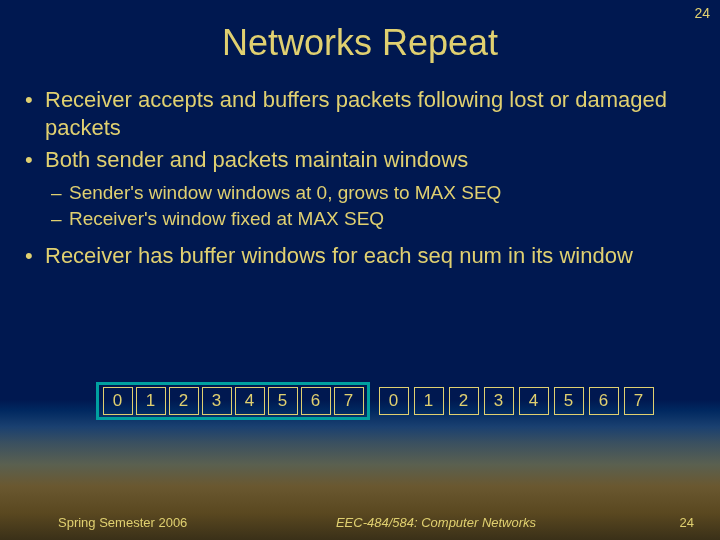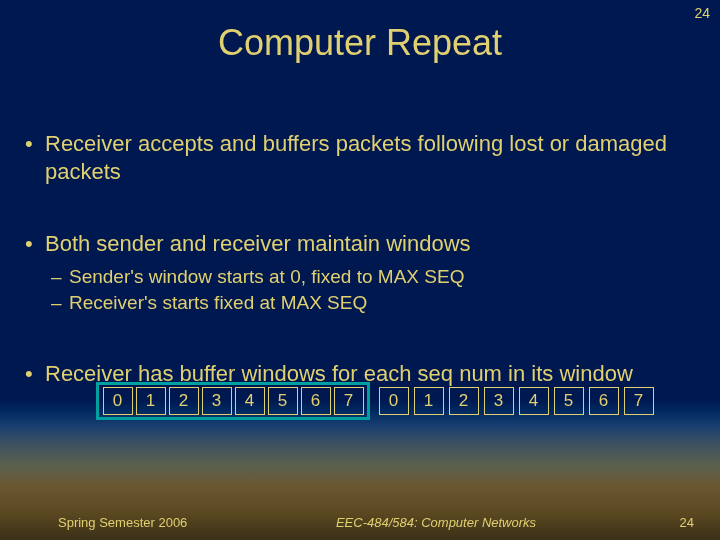--- a/index.html
+++ b/index.html
@@ -33,21 +33,20 @@
   ul.main {
     list-style: none;
     color: #e0d070;
     font-size: 22px;
     line-height: 1.28;
   }
   ul.main > li {
     position: relative;
     padding-left: 0;
     margin-bottom: 4px;
-    margin-top: 44px;
   }
   ul.main > li::before {
     content: "•";
     position: absolute;
     left: -20px;
     top: 0;
   }
   ul.sub {
     list-style: none;
     color: #e0d070;
@@ -110,30 +109,30 @@
   }
   .footer .mid { text-align: center; flex: 1; font-style: italic; }
   .footer .left { text-align: left; width: 180px; }
   .footer .right { text-align: right; width: 60px; }
 </style>
 </head>
 <body>
 
 <div class="page-num-top">24</div>
 
-<h1 class="title">Computer Repeat</h1>
+<h1 class="title">Networks Repeat</h1>
 
 <div class="content">
   <ul class="main">
     <li>Receiver accepts and buffers packets following lost or damaged packets</li>
     <li>
-      <span>Both sender and receiver maintain windows</span>
+      <span>Both sender and packets maintain windows</span>
       <ul class="sub">
-        <li>Sender's window starts at 0, fixed to MAX SEQ</li>
-        <li>Receiver's starts fixed at MAX SEQ</li>
+        <li>Sender's window windows at 0, grows to MAX SEQ</li>
+        <li>Receiver's window fixed at MAX SEQ</li>
       </ul>
     </li>
     <li>Receiver has buffer windows for each seq num in its window</li>
   </ul>
 </div>
 
 <div class="seq-row">
   <div class="window-box">
     <div class="cell">0</div>
     <div class="cell">1</div>

